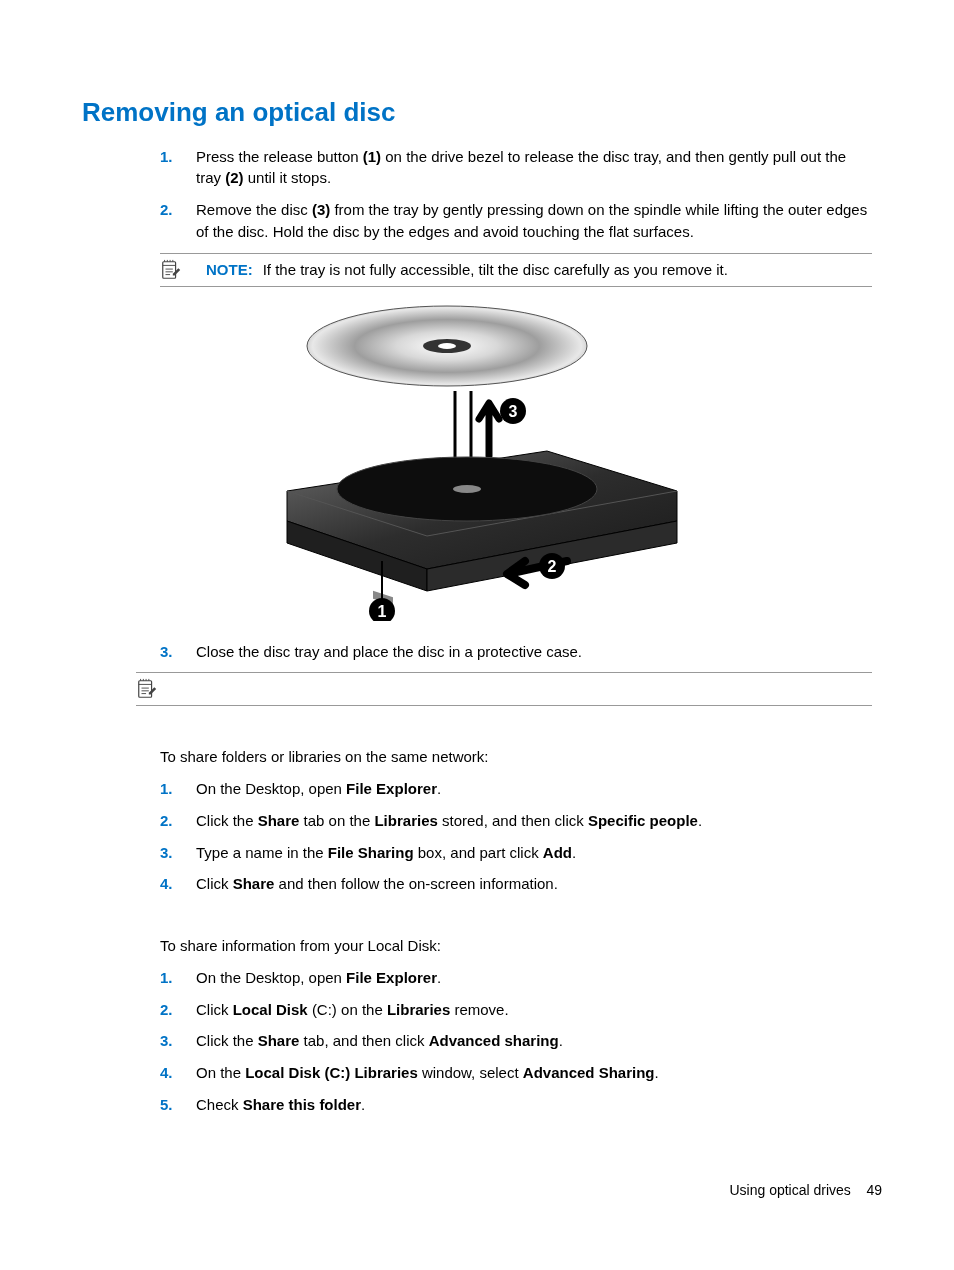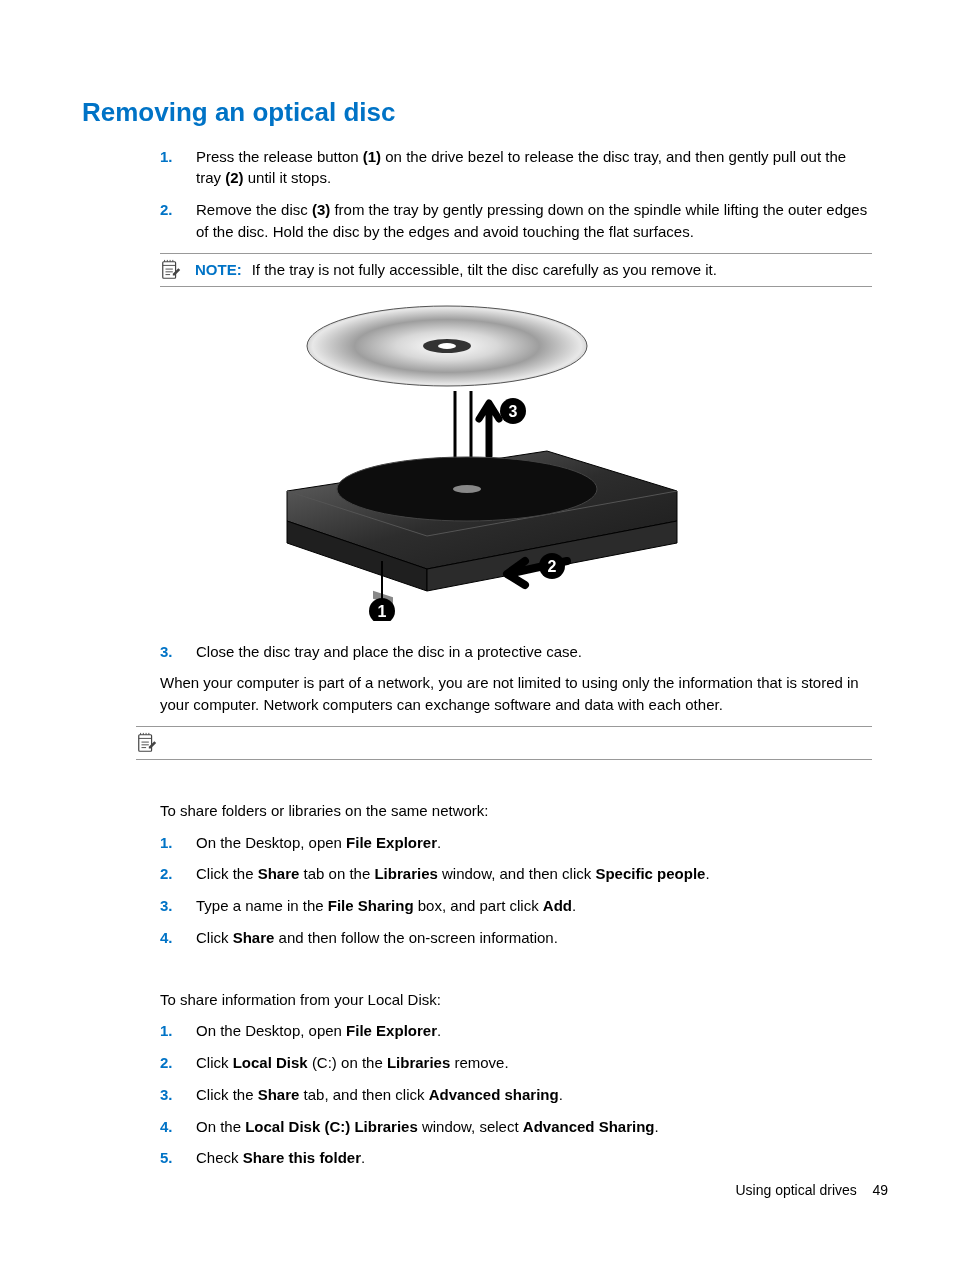--- a/index.html
+++ b/index.html
@@ -35,21 +35,21 @@
   }
   .ol-body { flex: 1; }
   b { font-weight: 700; }
   .note-block {
     margin: 8px 0 14px 78px;
     border-top: 1px solid #999;
     border-bottom: 1px solid #999;
     padding: 5px 0;
     display: flex;
     align-items: flex-start;
-    gap: 13px;
+    gap: 24px;
   }
   .note-block.tight { margin-left: 54px; }
   .note-icon {
     width: 22px; height: 22px;
     flex-shrink: 0;
   }
   .note-label {
     color: #0073c6;
     font-weight: 700;
     margin-right: 10px;
@@ -63,21 +63,21 @@
     margin-bottom: 10px;
     margin-top: 40px;
   }
   .intro-para {
     margin-left: 78px;
     margin-bottom: 10px;
   }
   .footer {
     position: absolute;
     bottom: 70px;
-    right: 66px;
+    right: 72px;
     font-size: 14px;
   }
   .sec2 { margin-top: 10px; }
 </style>
 </head>
 <body>
 
 <h2 class="h2">Removing an optical disc</h2>
 
 <ol class="ol">
@@ -157,41 +157,40 @@
 </svg>
 
 <ol class="ol">
   <li>
     <span class="ol-num">3.</span>
     <span class="ol-body">Close the disc tray and place the disc in a protective case.</span>
   </li>
 </ol>
 
 <div class="sec2">
-<p class="intro-para">When your computer is part of a network, you are not limited to using only the information that is stored in your computer. Network computers can exchange software and data with each other.</p>
 
 <div class="note-block tight">
   <svg class="note-icon" viewBox="0 0 24 24">
     <rect x="3" y="3" width="14" height="18" rx="1" fill="none" stroke="#444" stroke-width="1.3"></rect>
     <path d="M3 7 h14 M5 3 v-2 M8 3 v-2 M11 3 v-2 M14 3 v-2" stroke="#444" stroke-width="1" fill="none"></path>
     <path d="M6 11 h8 M6 14 h8 M6 17 h5" stroke="#444" stroke-width="1"></path>
     <path d="M14 16 l6 -6 l2 2 l-6 6 l-2 0 z" fill="#444"></path>
   </svg>
 </div>
 
 <p class="body-para">To share folders or libraries on the same network:</p>
 
 <ol class="ol">
   <li>
         <span class="ol-num">1.</span>
         <span class="ol-body"><span>On the Desktop, open </span><b>File Explorer</b><span>.</span></span>
       </li>
   <li>
         <span class="ol-num">2.</span>
-        <span class="ol-body"><span>Click the </span><b>Share</b><span> tab on the </span><b>Libraries</b><span> window, and then click </span><b>Specific people</b><span>.</span></span>
+        <span class="ol-body"><span>Click the </span><b>Share</b><span> tab on the </span><b>Libraries</b><span> stored, and then click </span><b>Specific people</b><span>.</span></span>
       </li>
   <li>
         <span class="ol-num">3.</span>
         <span class="ol-body"><span>Type a name in the </span><b>File Sharing</b><span> box, and part click </span><b>Add</b><span>.</span></span>
       </li>
   <li>
         <span class="ol-num">4.</span>
         <span class="ol-body"><span>Click </span><b>Share</b><span> and then follow the on-screen information.</span></span>
       </li>
 </ol>

